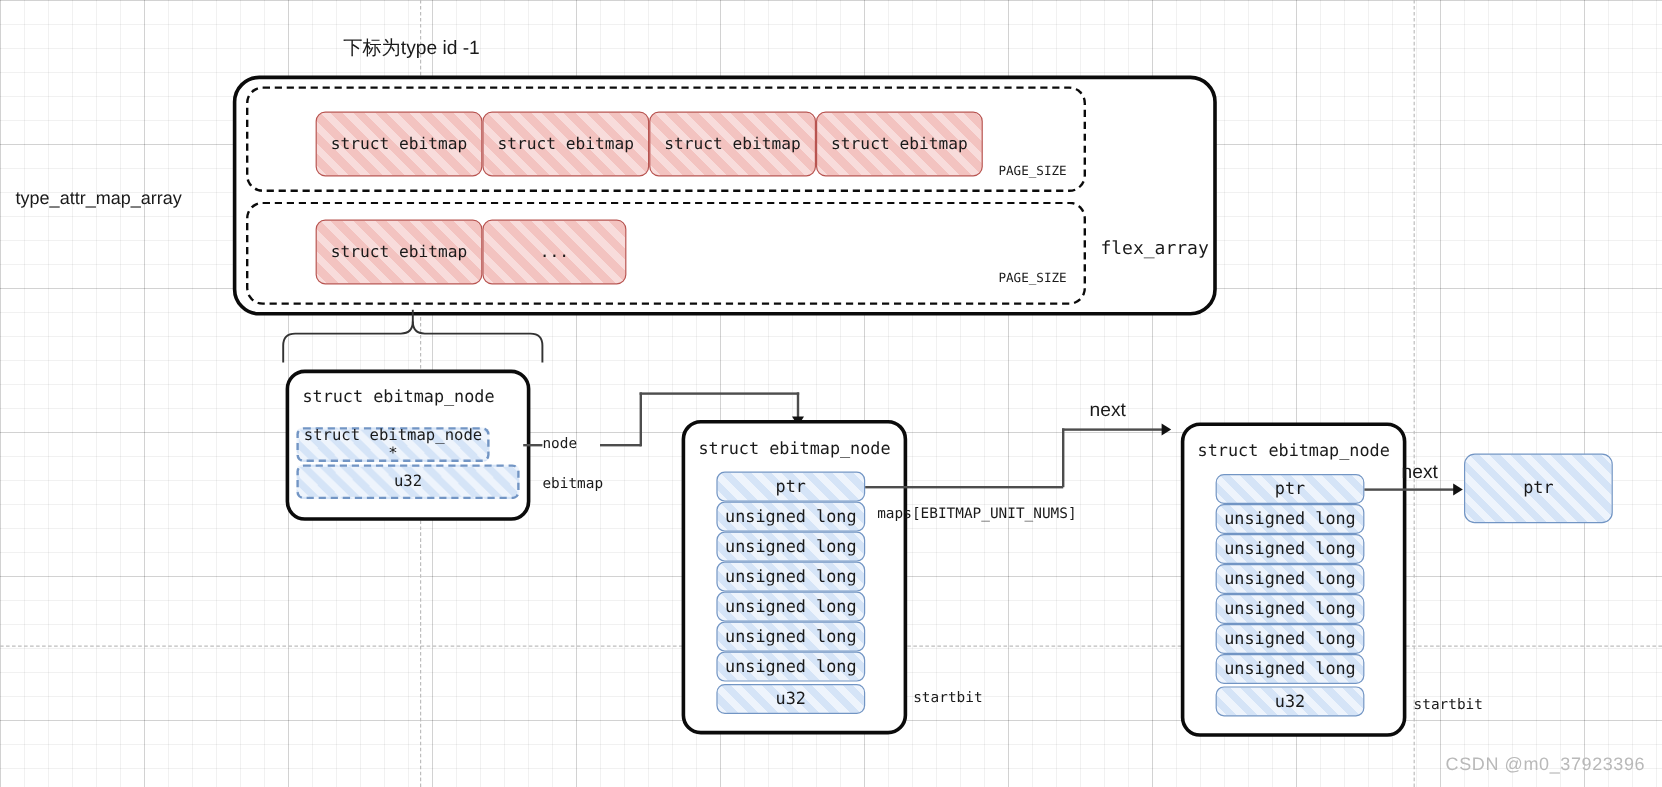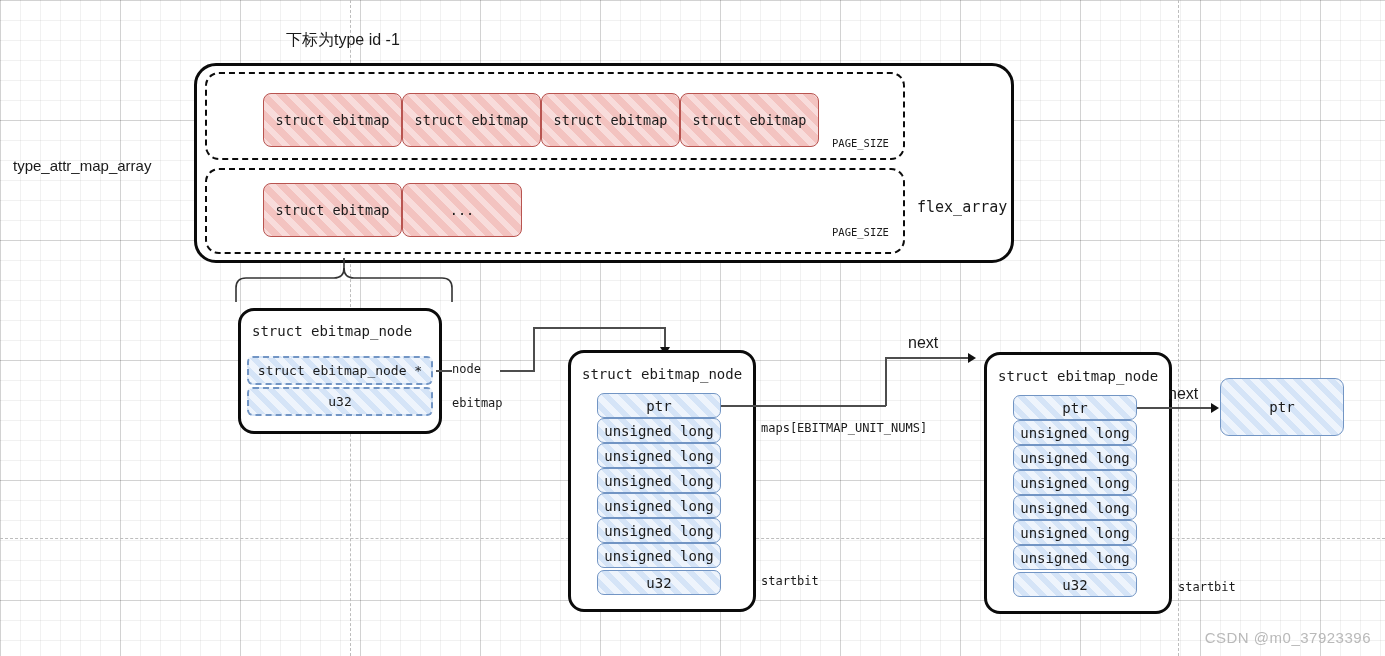--- a/index.html
+++ b/index.html
@@ -163,21 +163,21 @@
 
   <div class="brace" style="left:228px;top:258px;width:232px;height:46px;">
     <svg width="232" height="46" viewBox="0 0 232 46">
       <path d="M116 0 L116 10 Q116 20 106 20 L18 20 Q8 20 8 30 L8 44" fill="none" stroke="#333" stroke-width="1.6"></path>
       <path d="M116 10 Q116 20 126 20 L214 20 Q224 20 224 30 L224 44" fill="none" stroke="#333" stroke-width="1.6"></path>
     </svg>
   </div>
 
   <div class="node-box" style="left:238px;top:308px;width:204px;height:126px;"></div>
   <div class="node-title" style="left:252px;top:323px;">struct ebitmap_node</div>
-  <div class="blue-cell dashed" style="left:247px;top:356px;width:186px;height:29px;font-size:13px;">struct ebitmap_node *</div>
+  <div class="blue-cell dashed" style="left:247px;top:356px;width:161px;height:29px;font-size:13px;">struct ebitmap_node *</div>
   <div class="blue-cell dashed" style="left:247px;top:387px;width:186px;height:29px;font-size:13px;">u32</div>
 
   <div class="side-lbl" style="left:452px;top:362px;">node</div>
   <div class="side-lbl" style="left:452px;top:396px;">ebitmap</div>
 
   <div class="ln h" style="left:436px;top:370px;width:16px;"></div>
   <div class="ln h" style="left:500px;top:370px;width:34px;"></div>
   <div class="ln v" style="left:533px;top:327px;height:45px;"></div>
   <div class="ln h" style="left:533px;top:327px;width:133px;"></div>
   <div class="ln v" style="left:664px;top:327px;height:22px;"></div>
@@ -188,21 +188,21 @@
 
   <div class="blue-cell" style="left:597px;top:393px;width:124px;height:25px;">ptr</div>
   <div class="blue-cell" style="left:597px;top:418px;width:124px;height:25px;">unsigned long</div>
   <div class="blue-cell" style="left:597px;top:443px;width:124px;height:25px;">unsigned long</div>
   <div class="blue-cell" style="left:597px;top:468px;width:124px;height:25px;">unsigned long</div>
   <div class="blue-cell" style="left:597px;top:493px;width:124px;height:25px;">unsigned long</div>
   <div class="blue-cell" style="left:597px;top:518px;width:124px;height:25px;">unsigned long</div>
   <div class="blue-cell" style="left:597px;top:543px;width:124px;height:25px;">unsigned long</div>
   <div class="blue-cell" style="left:597px;top:570px;width:124px;height:25px;">u32</div>
 
-  <div class="side-lbl" style="left:761px;top:421px;">maps[EBITMAP_UNIT_NUMS]</div>
+  <div class="side-lbl" style="left:731px;top:421px;">maps[EBITMAP_UNIT_NUMS]</div>
   <div class="side-lbl" style="left:761px;top:574px;">startbit</div>
 
   <div class="ln h" style="left:721px;top:405px;width:165px;"></div>
   <div class="ln v" style="left:885px;top:357px;height:49px;"></div>
   <div class="ln h" style="left:885px;top:357px;width:85px;"></div>
   <div class="arrow-r" style="left:968px;top:353px;"></div>
   <div class="plain-lbl" style="left:908px;top:334px;">next</div>
 
   <div class="node-box" style="left:984px;top:352px;width:188px;height:262px;"></div>
   <div class="node-title" style="left:998px;top:368px;">struct ebitmap_node</div>

